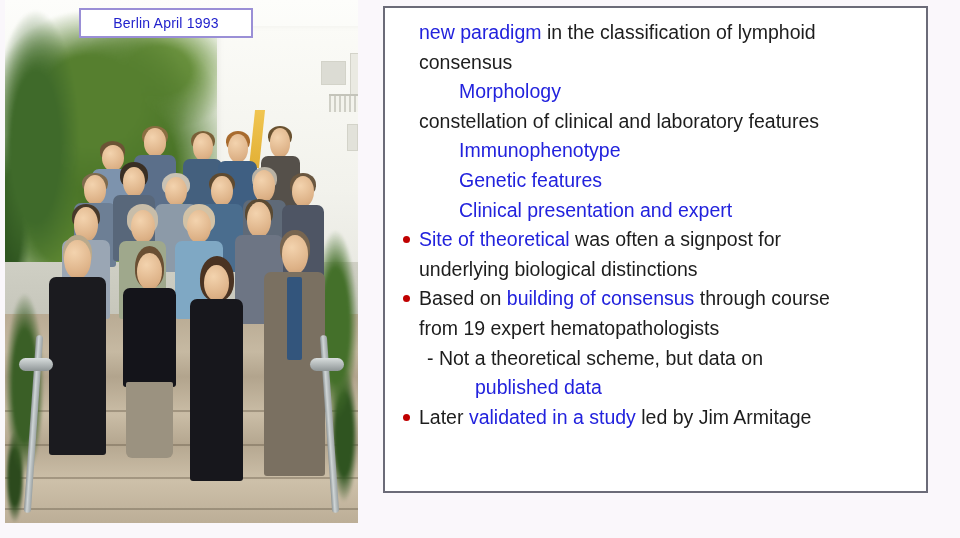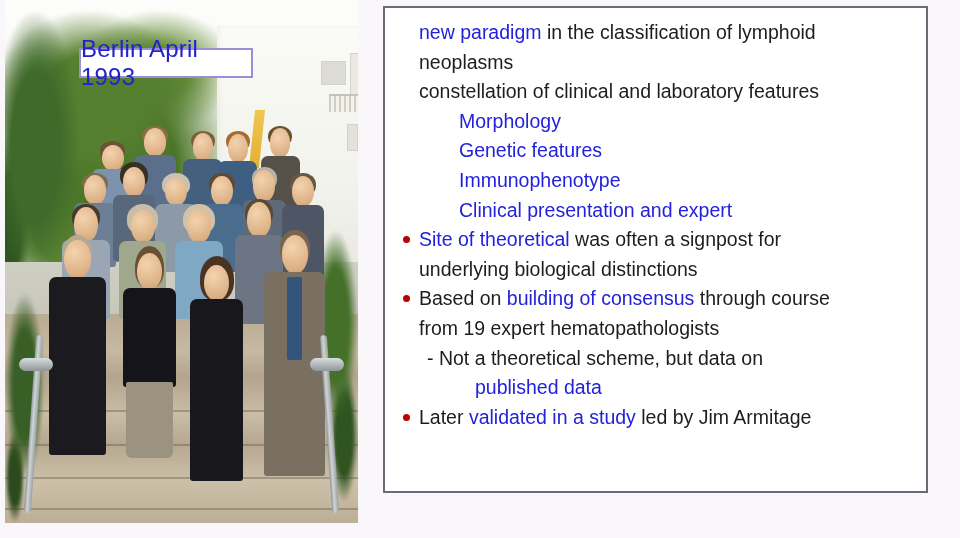--- a/index.html
+++ b/index.html
@@ -139,25 +139,24 @@
     top: 8px;
     width: 174px;
     height: 30px;
     box-sizing: border-box;
     background: #ffffff;
     border: 2px solid #9a8fd6;
     display: flex;
     align-items: center;
     justify-content: center;
     color: #2222cc;
-    font-size: 24px;
+    font-size: 14px;
     font-family: "Liberation Sans", sans-serif;
     letter-spacing: .2px;
     z-index: 20;
-    margin-top: 40px;
   }
 
   
   #text-box {
     position: absolute;
     left: 383px;
     top: 6px;
     width: 545px;
     height: 487px;
     box-sizing: border-box;
@@ -341,33 +340,33 @@
     <span>Berlin April 1993</span>
   </div>
 </div>
 
 <div id="text-box">
   <div id="lines">
       <div class="line">
         <div class="txt cont"><span class="blue">new paradigm</span><span> in the classification of lymphoid</span></div>
       </div>
       <div class="line">
-        <div class="txt cont"><span>neoplasms</span></div>
+        <div class="txt cont"><span>consensus</span></div>
+      </div>
+      <div class="line">
+        <div class="txt sub"><span class="blue">Morphology</span></div>
       </div>
       <div class="line">
         <div class="txt cont"><span>constellation of clinical and laboratory features</span></div>
       </div>
       <div class="line">
-        <div class="txt sub"><span class="blue">Morphology</span></div>
+        <div class="txt sub"><span class="blue">Immunophenotype</span></div>
       </div>
       <div class="line">
         <div class="txt sub"><span class="blue">Genetic features</span></div>
-      </div>
-      <div class="line">
-        <div class="txt sub"><span class="blue">Immunophenotype</span></div>
       </div>
       <div class="line">
         <div class="txt sub"><span class="blue">Clinical presentation and expert</span></div>
       </div>
       <div class="line">
         <div class="bullet"><span></span></div>
         <div class="txt "><span class="blue">Site of theoretical</span><span> was often a signpost for</span></div>
       </div>
       <div class="line">
         <div class="txt cont"><span>underlying biological distinctions</span></div>

